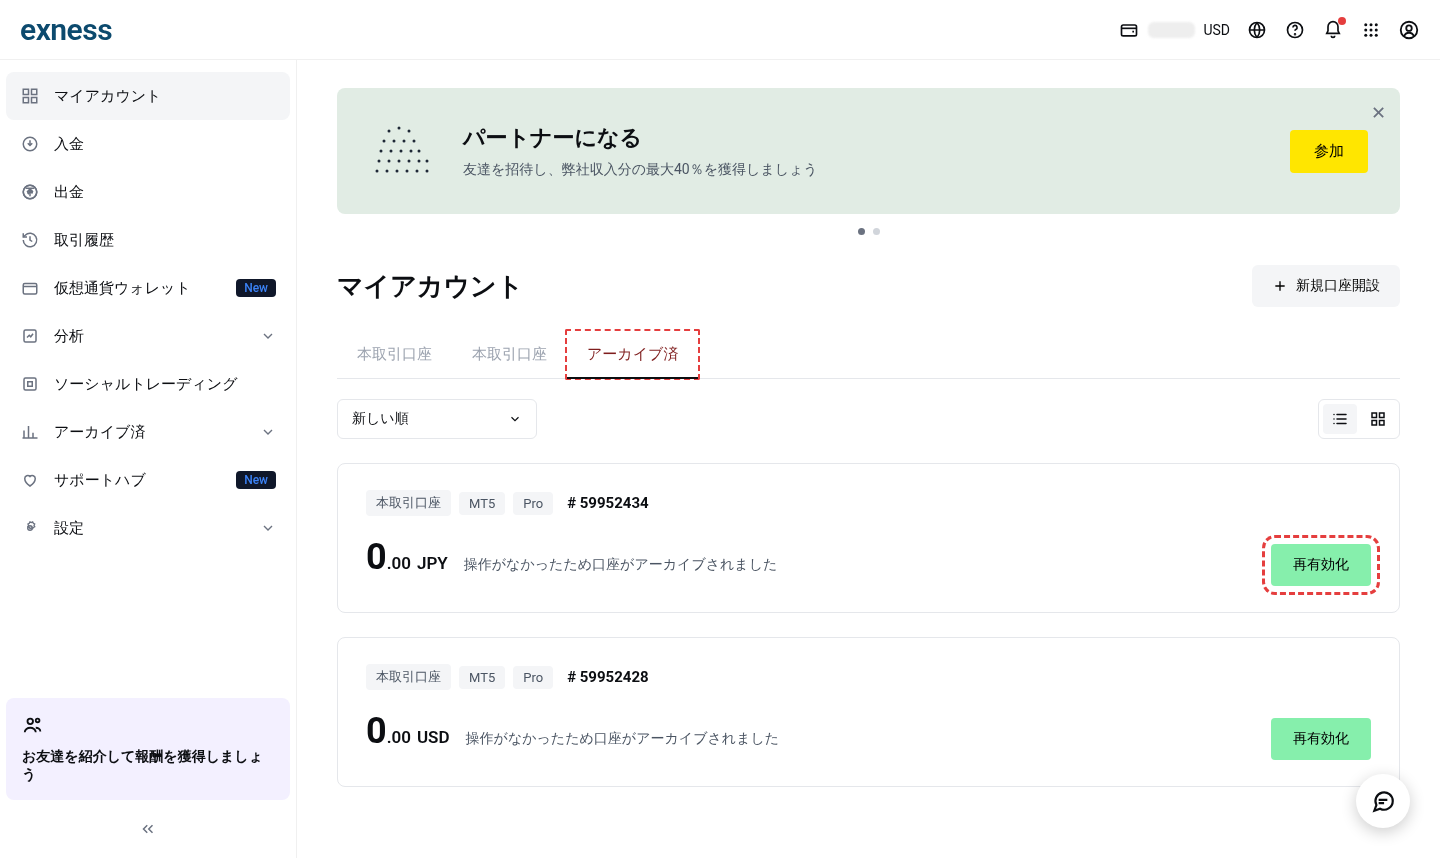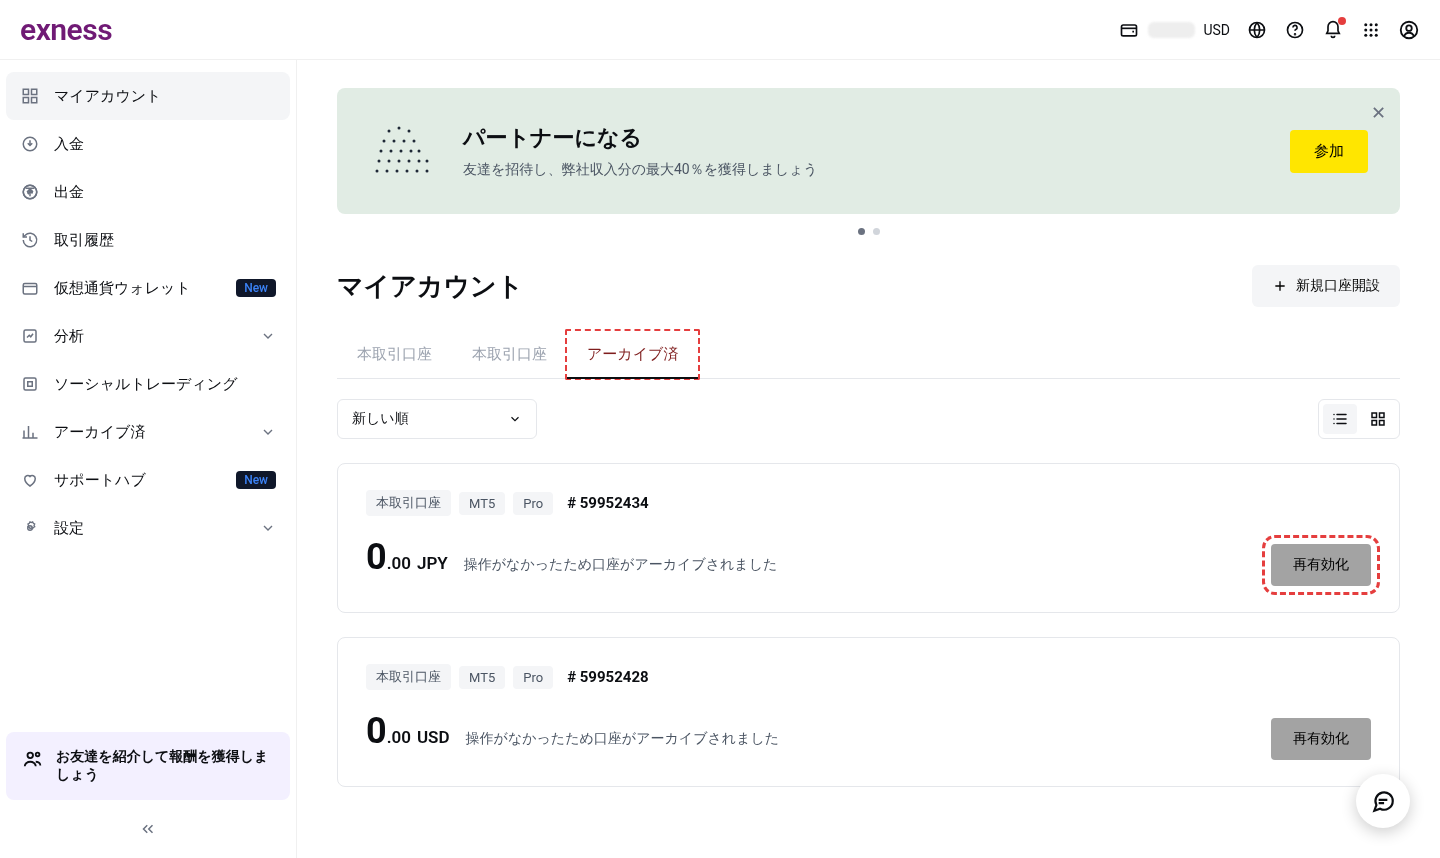--- a/index.html
+++ b/index.html
@@ -17,21 +17,21 @@
       display: flex;
       align-items: center;
       justify-content: space-between;
       padding: 0 20px;
       border-bottom: 1px solid #f0f0f0;
     }
     .logo {
       font-size: 30px;
       font-weight: 600;
       letter-spacing: -0.5px;
-      color: #701a75;
+      color: #0c4a6e;
     }
     .header-right {
       display: flex;
       align-items: center;
       gap: 16px;
     }
     .wallet-btn {
       display: flex;
       align-items: center;
       gap: 8px;
@@ -107,20 +107,21 @@
     .referral-box {
       margin-top: auto;
       margin-bottom: 12px;
       padding: 16px;
       background: #f3f0ff;
       border-radius: 8px;
       display: flex;
       align-items: flex-start;
       gap: 12px;
       cursor: pointer;
+      flex-direction: column;
     }
     .referral-box .text {
       font-size: 14px;
       font-weight: 600;
     }
     .collapse-btn {
       display: flex;
       justify-content: center;
       padding: 8px;
       cursor: pointer;
@@ -329,21 +330,21 @@
     .balance-curr {
       font-size: 17px;
       font-weight: 600;
       margin-left: 6px;
     }
     .account-status {
       font-size: 14px;
       color: #4b5563;
     }
     .reactivate-btn {
-      background: #a3a3a3;
+      background: #86efac;
       border: none;
       padding: 12px 22px;
       border-radius: 4px;
       font-size: 14px;
       cursor: pointer;
     }
     .reactivate-btn.highlighted {
       outline: 3px dashed #e53e3e;
       outline-offset: 6px;
     }

